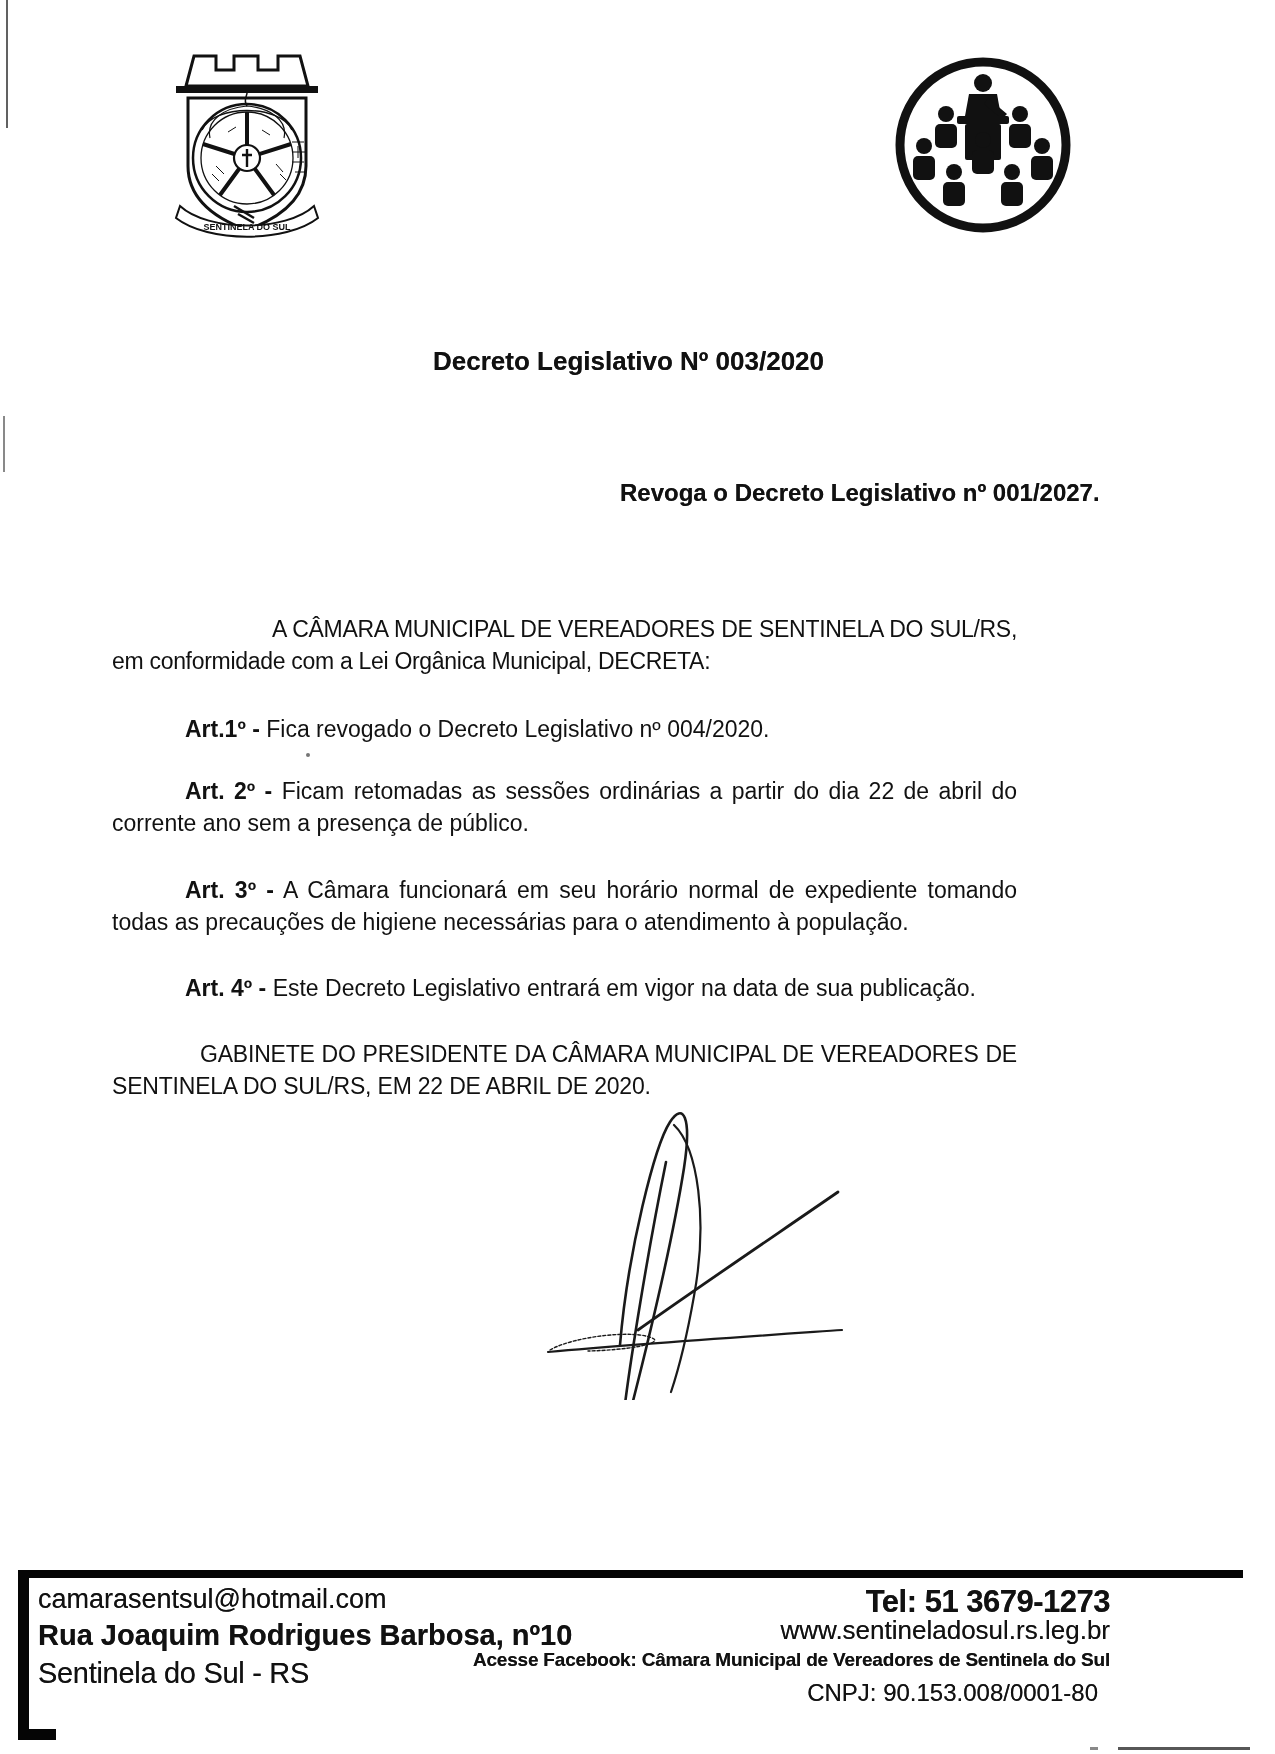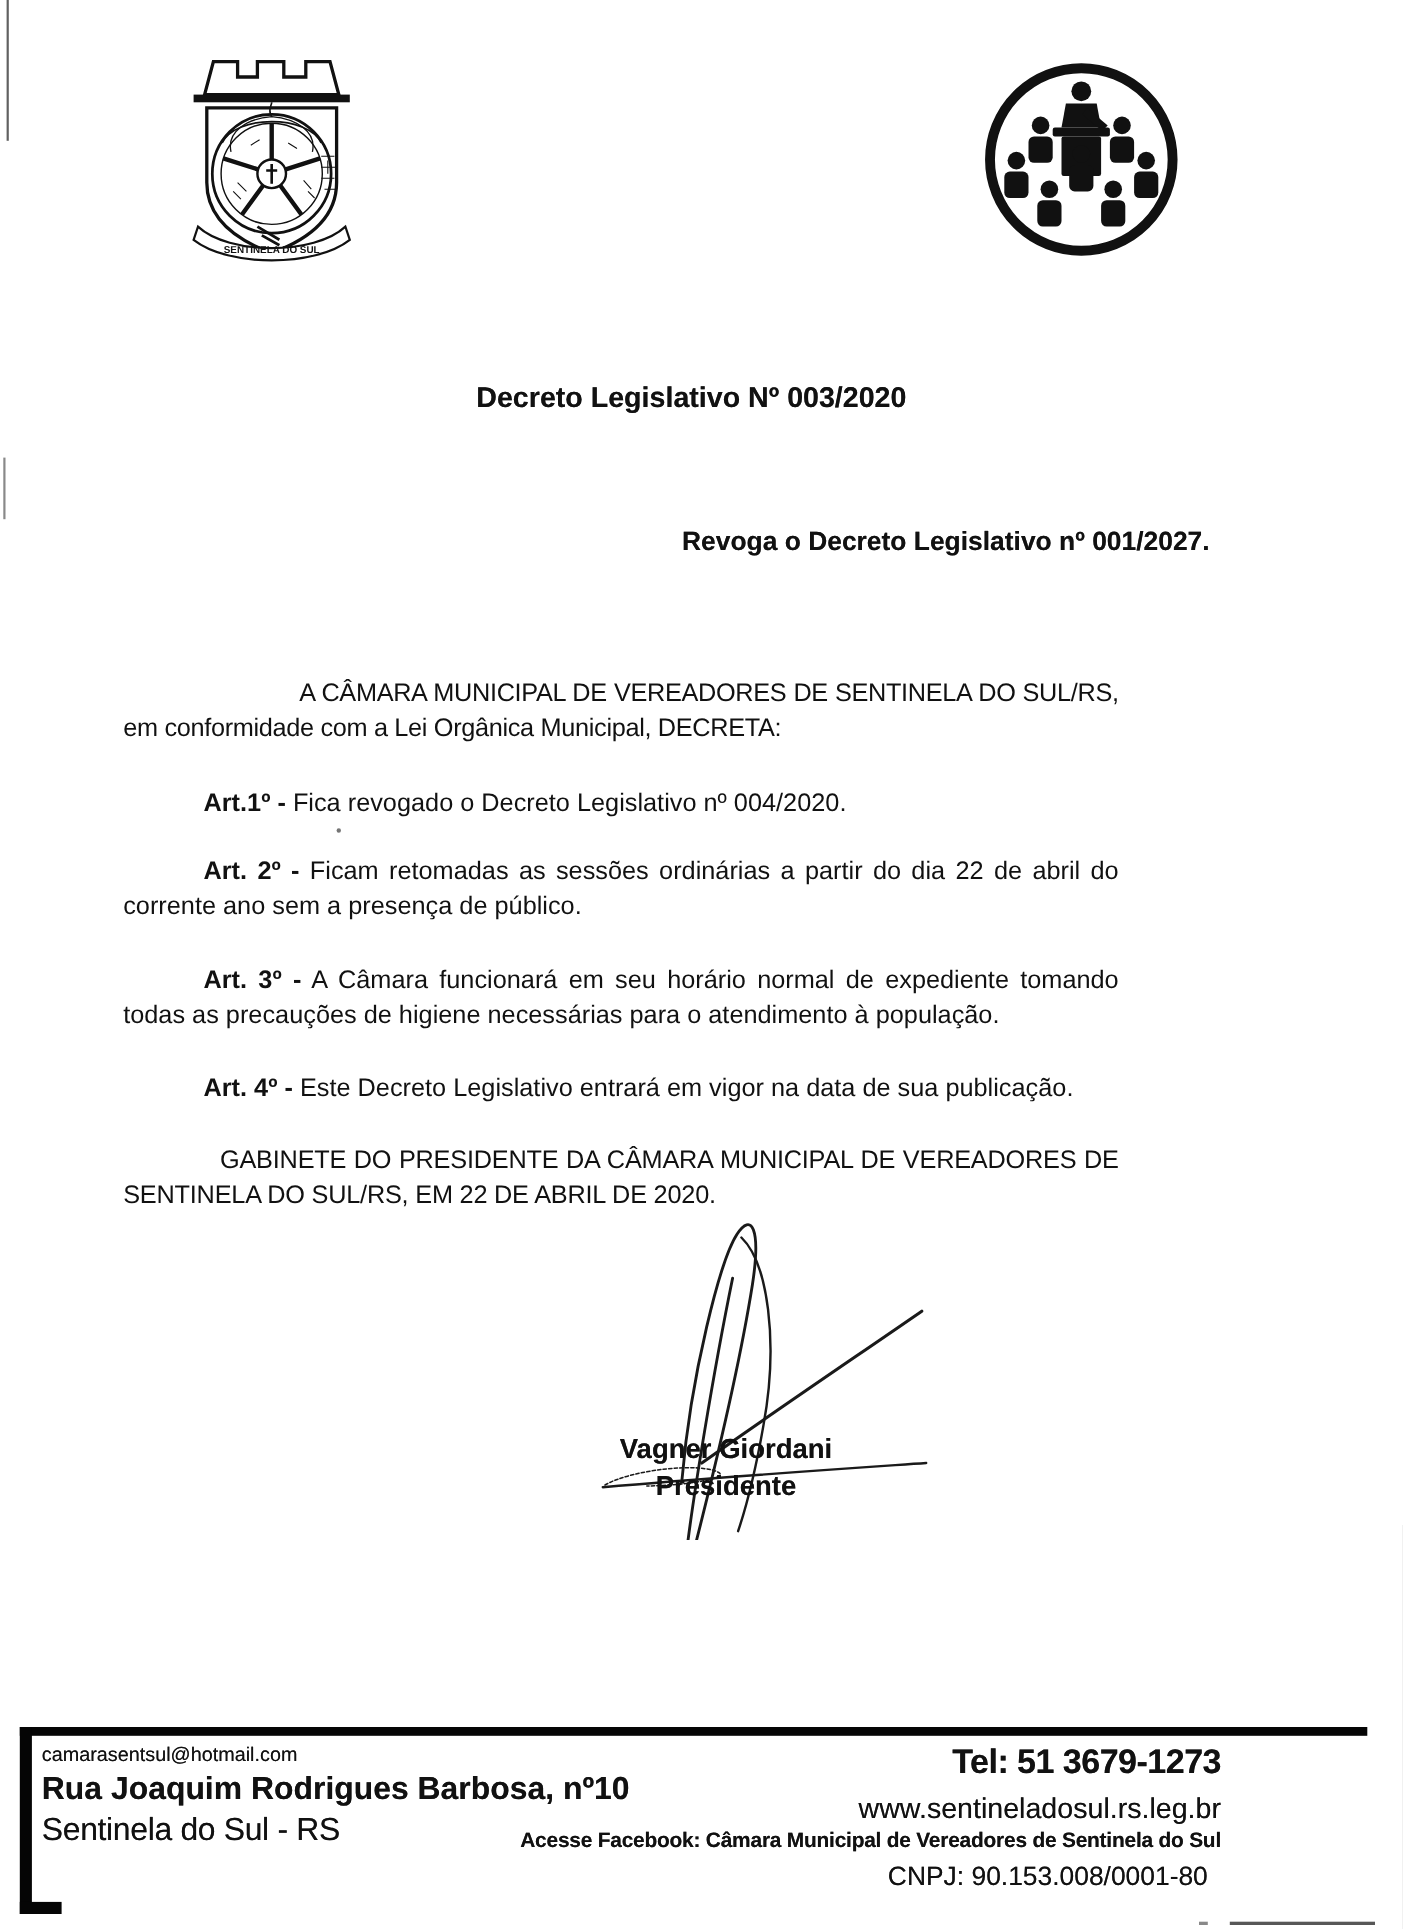--- a/index.html
+++ b/index.html
@@ -31,25 +31,25 @@
 
   
   .sig-svg{left:470px;top:1100px;}
   .sig-block{left:530px;top:1300px;width:260px;text-align:center;font-size:25px;font-weight:bold;line-height:34px;}
 
   
   .footer-bar-top{left:18px;top:1570px;width:1225px;height:8px;background:#050505;}
   .footer-bar-left{left:18px;top:1570px;width:11px;height:170px;background:#050505;}
   .footer-bar-foot{left:18px;top:1729px;width:38px;height:11px;background:#050505;}
   .footer-left{left:38px;top:1586px;line-height:1;}
-  .footer-email{font-size:18px;margin:0 0 8px 0;}
+  .footer-email{font-size:27px;margin:0 0 8px 0;}
   .footer-address{font-size:29px;font-weight:bold;margin:0 0 9px 0;}
   .footer-city{font-size:29px;margin:0;letter-spacing:-.3px;}
   .footer-right{right:165px;top:1586px;text-align:right;line-height:1;}
-  .footer-phone{font-size:31px;font-weight:bold;letter-spacing:-.5px;margin:0 0 14px 0;}
+  .footer-phone{font-size:31px;font-weight:bold;letter-spacing:-.5px;margin:0 0 0 0;}
   .footer-site{font-size:26px;margin:0 0 7px 0;}
   .footer-fb{font-size:19px;font-weight:bold;margin:0 0 8px 0;letter-spacing:-.2px;}
   .footer-cnpj{font-size:24px;margin:12px;}
 
   
   .art-mark{background:#3a3a3a;}
 </style>
 </head>
 <body>
 
@@ -136,24 +136,20 @@
 
   <div class="abs sig-svg">
     <svg width="400" height="300" viewBox="0 0 400 300" fill="none" stroke="#1a1a1a" stroke-linecap="round">
       <path d="M150,245 C158,150 185,45 200,22 C213,2 222,16 214,68 C201,150 176,250 162,305 C155,332 151,336 154,312 C160,262 178,150 196,62" stroke-width="2.6"></path>
       <path d="M204,25 C228,48 238,120 224,196 C217,236 209,268 201,292" stroke-width="2.2"></path>
       <path d="M168,230 C230,186 310,132 368,92" stroke-width="2.8"></path>
       <path d="M78,252 C180,243 300,235 372,230" stroke-width="2.2"></path>
       <path d="M80,250 C104,236 168,229 184,239 C190,244 158,250 118,251" stroke-width="1.4" stroke-dasharray="3 2"></path>
     </svg>
   </div>
-  <div class="abs sig-block">
-    <div class="scan">Vagner Giordani</div>
-    <div class="scan">Presidente</div>
-  </div>
 
   <div class="abs footer-bar-top"></div>
   <div class="abs footer-bar-left"></div>
   <div class="abs footer-bar-foot"></div>
 
   <div class="abs footer-left">
     <p class="footer-email scan">camarasentsul@hotmail.com</p>
     <p class="footer-address scan">Rua Joaquim Rodrigues Barbosa, nº10</p>
     <p class="footer-city scan">Sentinela do Sul - RS</p>
   </div>

